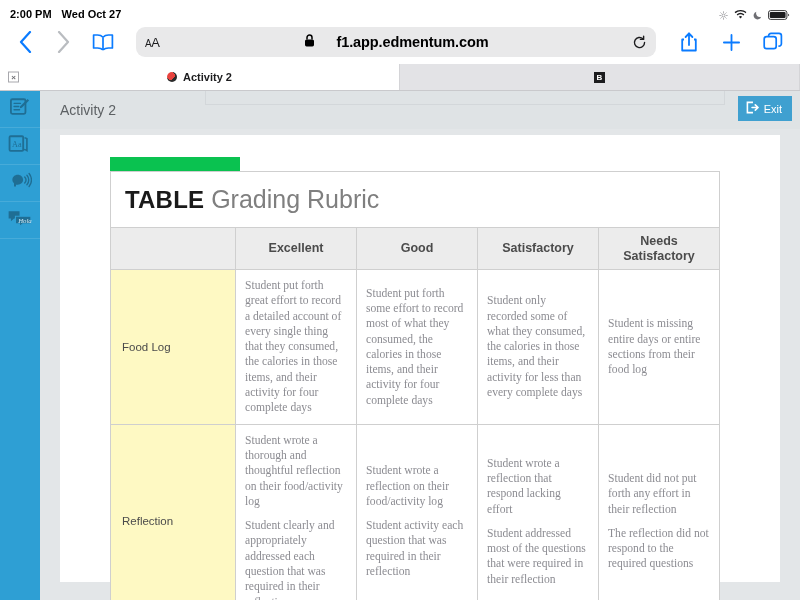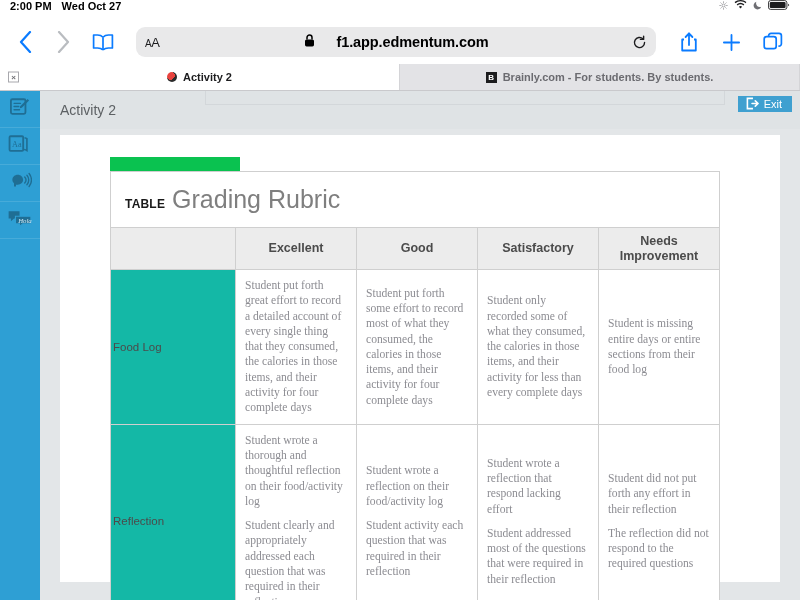--- a/index.html
+++ b/index.html
@@ -8,21 +8,21 @@
     overflow: hidden;
     background: #ffffff;
     font-family: "Liberation Sans", sans-serif;
     -webkit-font-smoothing: antialiased;
   }
 
   
   .statusbar {
     height: 20px;
     display: flex;
-    align-items: flex-start;
+    align-items: flex-end;
     padding: 0 10px;
     font-size: 11px;
     font-weight: bold;
     color: #000;
     background: #fff;
   }
   .sb-left { display: flex; gap: 10px; align-items: center; }
   .sb-spacer { flex: 1; }
   .sb-right { display: flex; gap: 6px; align-items: center; }
   .sb-icon { display: inline-flex; align-items: center; }
@@ -146,21 +146,21 @@
     position: absolute;
     left: 165px; top: 0px;
     width: 520px; height: 14px;
     border: 1px solid #d3d7da;
     border-top: none;
     background: #dfe3e5;
   }
   .exit-btn {
     position: absolute;
     right: 8px; top: 5px;
-    height: 16px;
+    height: 25px;
     background: #3fa0d0;
     color: #ffffff;
     font-size: 11px;
     display: flex; align-items: center; gap: 5px;
     padding: 0 10px 0 8px;
   }
 
   
   .content-wrap { flex: 1; padding: 6px 20px 18px 20px; overflow: hidden; }
   .page {
@@ -177,40 +177,40 @@
     width: 100%;
     table-layout: fixed;
   }
   .rubric-table td, .rubric-table th { border: 1px solid #cfcfcf; vertical-align: middle; }
   .title-cell {
     padding: 13px 0 13px 14px;
     text-align: left;
     background: #ffffff;
     border-bottom: 1px solid #cfcfcf;
   }
-  .title-strong { font-size: 12px; font-weight: bold; color: #1a1a1a; letter-spacing: 0.2px; }
+  .title-strong { font-size: 24px; font-weight: bold; color: #1a1a1a; letter-spacing: 0.2px; }
   .title-rest { font-size: 25px; color: #7f7f7f; }
 
   .colhead {
     background: #ececec;
     color: #4b4b4b;
     font-size: 12.5px;
     font-weight: bold;
     text-align: center;
     height: 42px;
     padding: 3px 4px;
     line-height: 1.15;
   }
   .colhead.blank { background: #ececec; }
 
   .rowlabel {
-    background: #14b8a6;
+    background: #fef9c3;
     color: #4b4b4b;
     font-size: 11.5px;
-    padding: 8px 2px;
+    padding: 8px 11px;
     text-align: left;
     vertical-align: middle;
   }
   .cell {
     font-family: "Liberation Serif", serif;
     font-size: 11.6px;
     color: #8c8c92;
     line-height: 1.32;
     padding: 8px 9px;
     vertical-align: middle;
@@ -323,21 +323,20 @@
 </div>
 
 <div class="tabbar">
   <div class="tab active">
     <span class="tab-close">×</span>
     <span class="favicon-edmentum"></span>
     <span>Activity 2</span>
   </div>
   <div class="tab inactive">
     <span class="favicon-brainly">B</span>
-    <span>Brainly.com - For students. By students.</span>
   </div>
 </div>
 
 <div class="app">
 
   <div class="rail">
     <div class="rail-item">
       <span>
         <svg width="22" height="20" viewBox="0 0 24 22">
           <rect x="2" y="2.5" width="16" height="16" rx="1.6" fill="none" stroke="#1f6e94" stroke-width="2"></rect>
@@ -411,21 +410,21 @@
               <tr>
                 <td class="title-cell" colspan="5">
                   <span class="title-strong">TABLE</span><span class="title-rest"> Grading Rubric</span>
                 </td>
               </tr>
               <tr>
                 <th class="colhead blank"></th>
                 <th class="colhead">Excellent</th>
                 <th class="colhead">Good</th>
                 <th class="colhead">Satisfactory</th>
-                <th class="colhead">Needs Improvement</th>
+                <th class="colhead">Needs Satisfactory</th>
               </tr>
 
               <tr>
                 <td class="rowlabel">Food Log</td>
                 <td class="cell">
                     <p>Student put forth great effort to record a detailed account of every single thing that they consumed, the calories in those items, and their activity for four complete days</p>
                   </td>
                 <td class="cell">
                     <p>Student put forth some effort to record most of what they consumed, the calories in those items, and their activity for four complete days</p>
                   </td>

